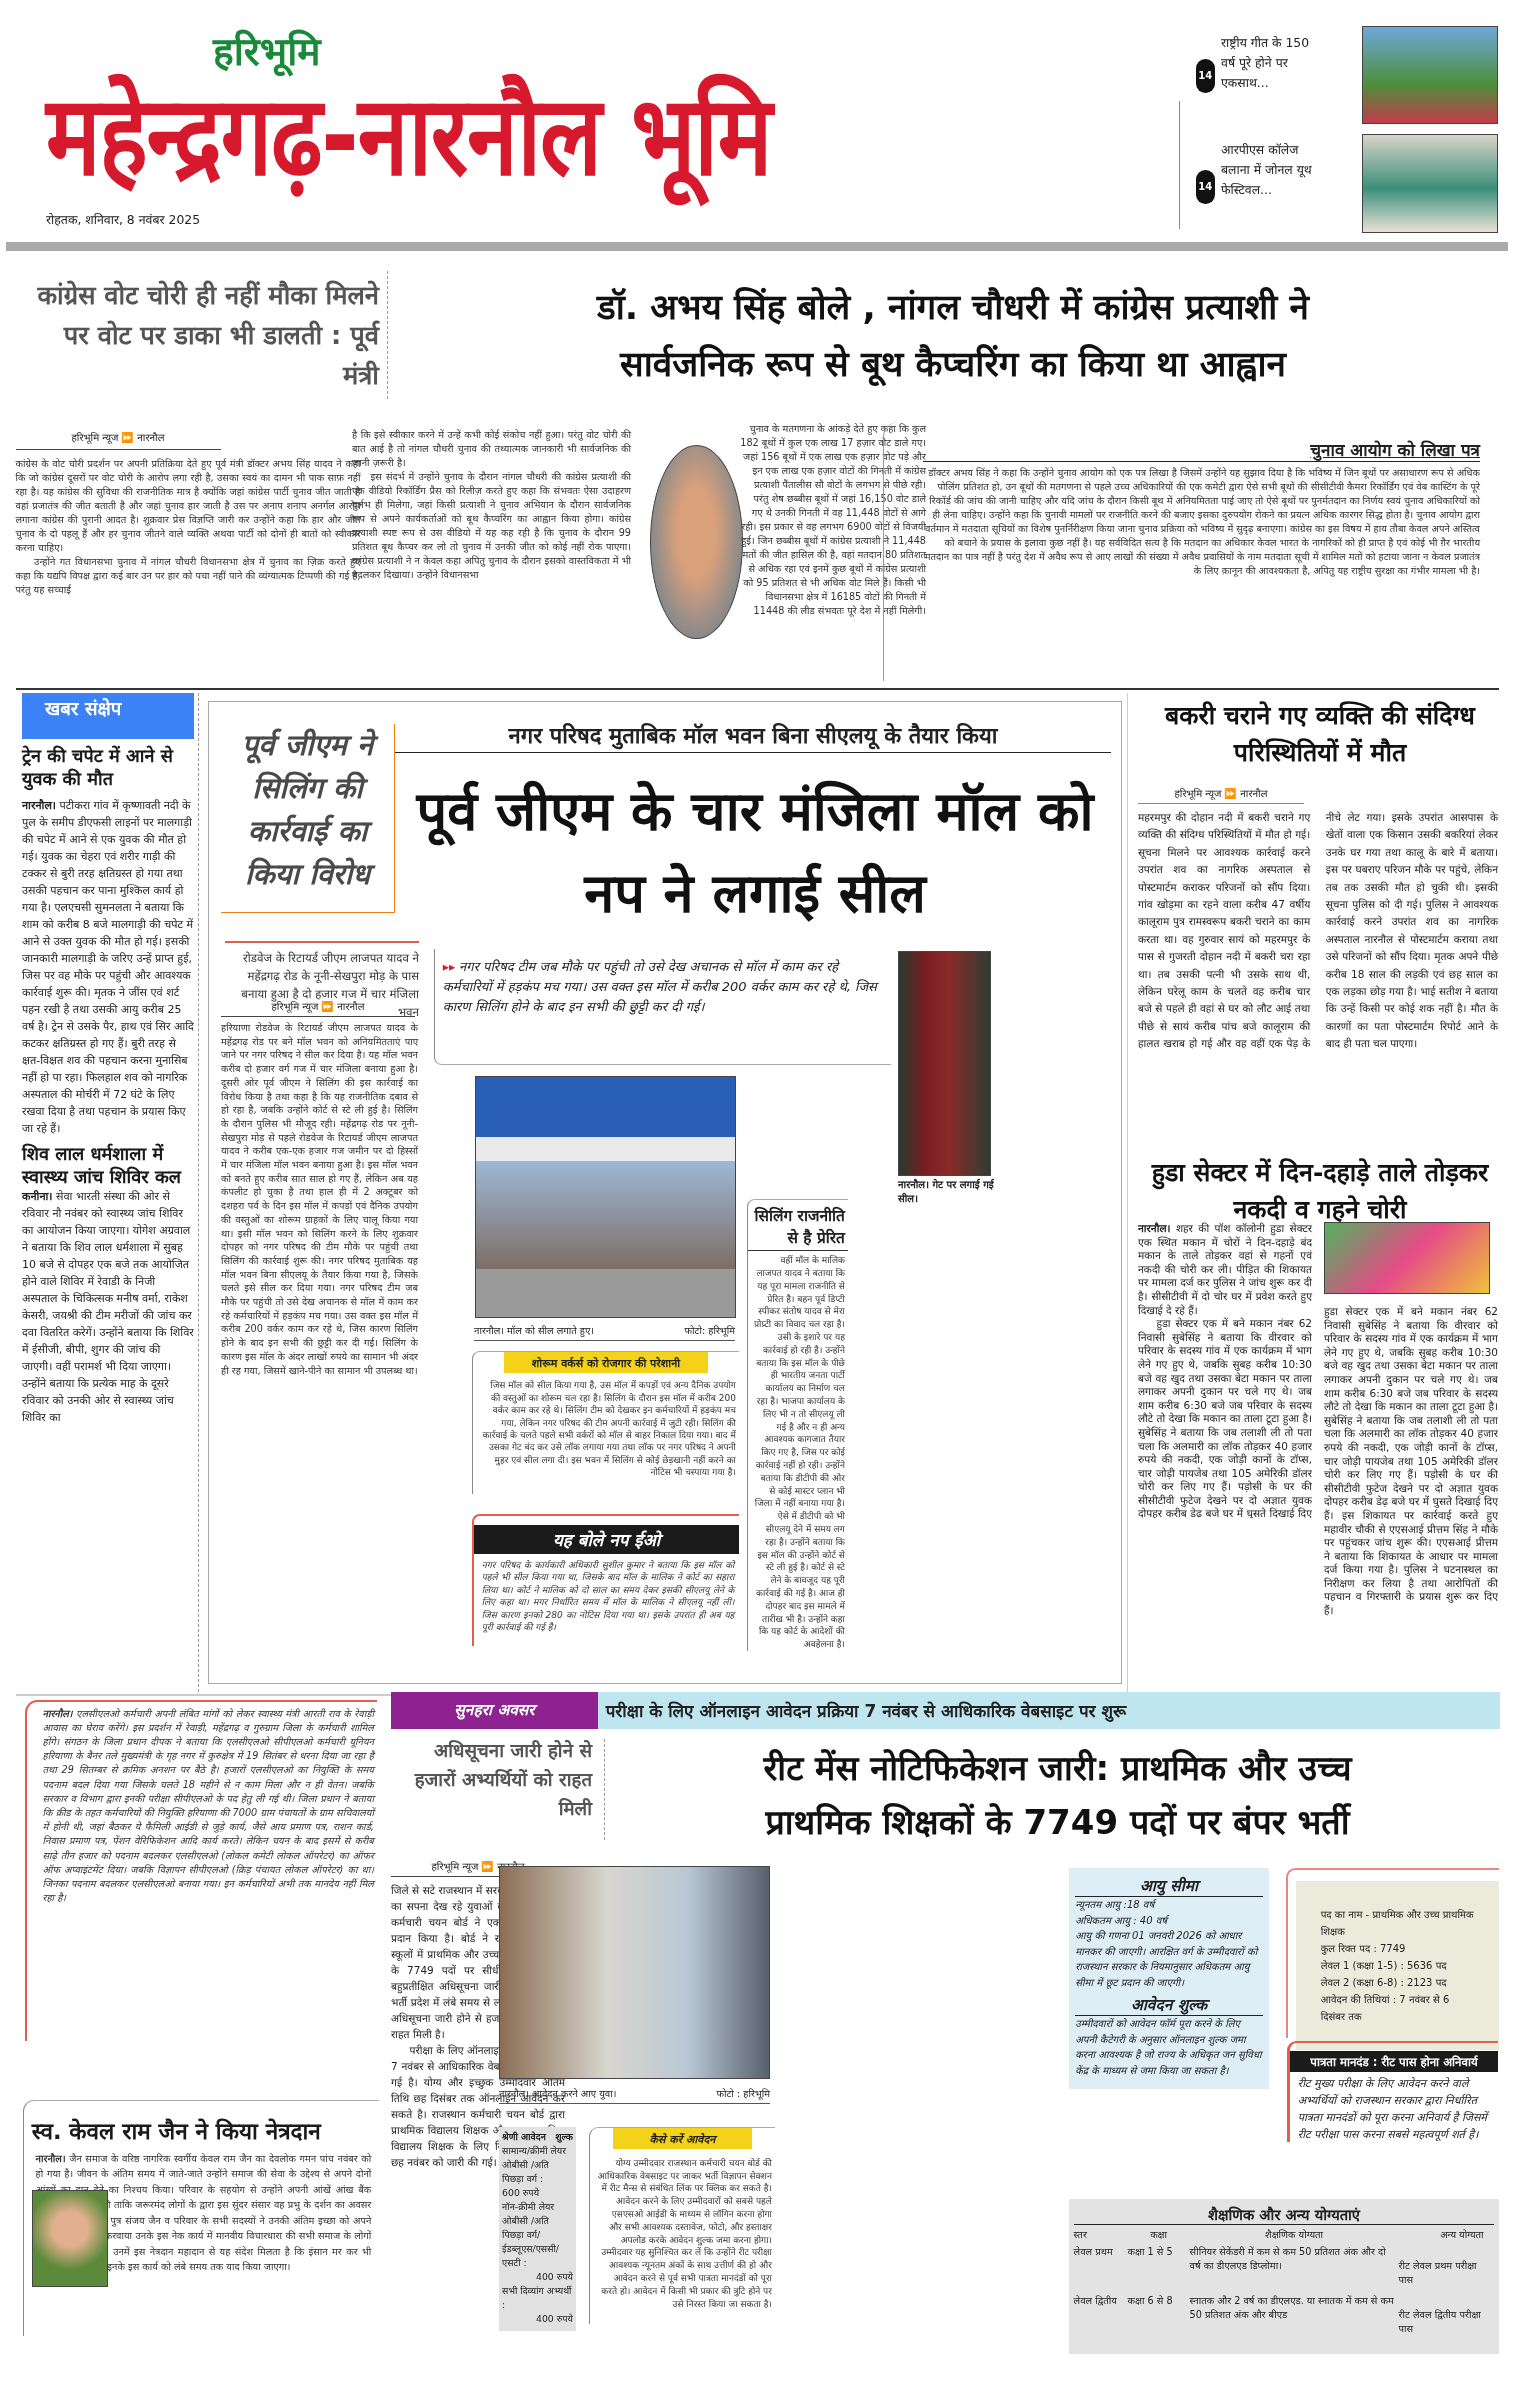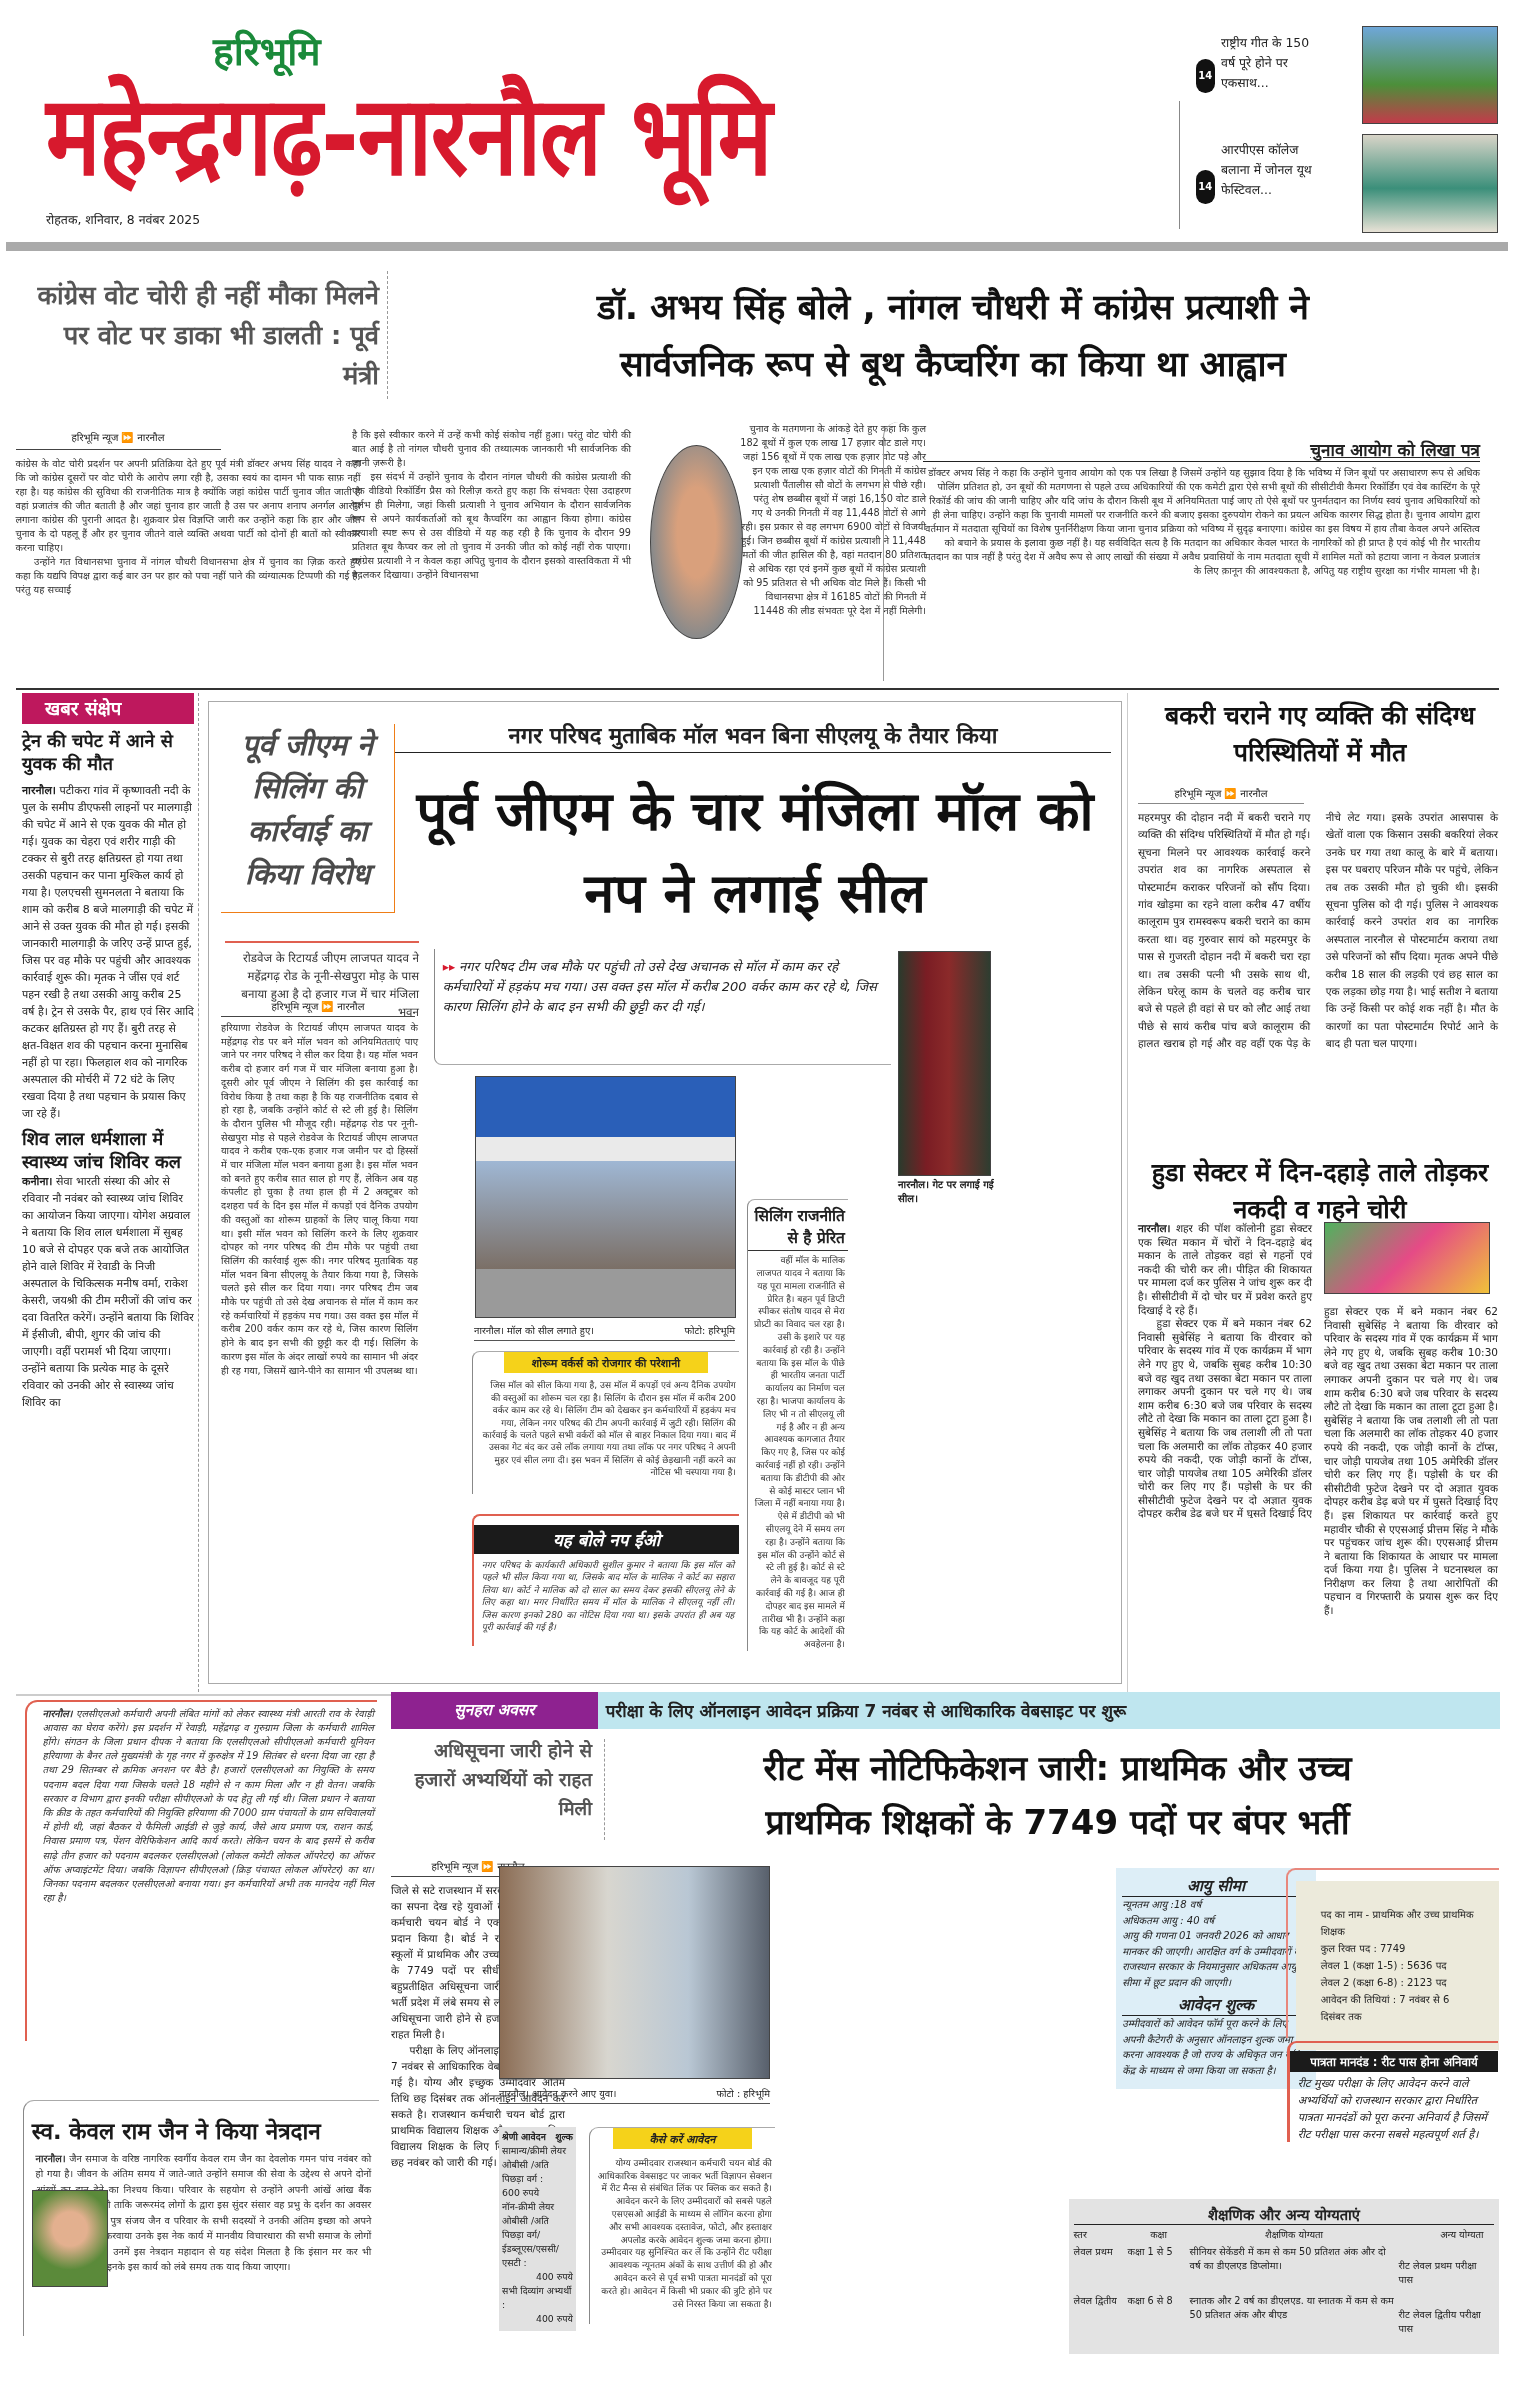--- a/index.html
+++ b/index.html
@@ -60,21 +60,21 @@
 <div class="abs" style="left:740px;top:422px;width:186px;">
   <p class="txt-sm" style="text-align:right;">चुनाव के मतगणना के आंकड़े देते हुए कहा कि कुल 182 बूथों में कुल एक लाख 17 हज़ार वोट डाले गए। जहां 156 बूथों में एक लाख एक हज़ार वोट पड़े और इन एक लाख एक हज़ार वोटों की गिनती में कांग्रेस प्रत्याशी पैंतालीस सौ वोटों के लगभग से पीछे रही। परंतु शेष छब्बीस बूथों में जहां 16,150 वोट डाले गए थे उनकी गिनती में वह 11,448 वोटों से आगे रही। इस प्रकार से वह लगभग 6900 वोटों से विजयी हुई। जिन छब्बीस बूथों में कांग्रेस प्रत्याशी ने 11,448 मतों की जीत हासिल की है, वहां मतदान 80 प्रतिशत से अधिक रहा एवं इनमें कुछ बूथों में कांग्रेस प्रत्याशी को 95 प्रतिशत से भी अधिक वोट मिले हैं। किसी भी विधानसभा क्षेत्र में 16185 वोटों की गिनती में 11448 की लीड संभवतः पूरे देश में नहीं मिलेगी।</p>
 </div>
 <div class="abs" style="left:883px;top:422px;width:620px;height:259px;border-left:1.5px solid #999;border-radius:15.5px 0 0 0;">
   <div style="text-align:right;font-size:17px;font-weight:bold;text-decoration:underline;margin:15.5px 23px 4.6px 39px;border-bottom:0.8px solid #222;">चुनाव आयोग को लिखा पत्र</div>
   <p class="txt-sm" style="margin:0 23px 0 39px;text-align:right;">डॉक्टर अभय सिंह ने कहा कि उन्होंने चुनाव आयोग को एक पत्र लिखा है जिसमें उन्होंने यह सुझाव दिया है कि भविष्य में जिन बूथों पर असाधारण रूप से अधिक पोलिंग प्रतिशत हो, उन बूथों की मतगणना से पहले उच्च अधिकारियों की एक कमेटी द्वारा ऐसे सभी बूथों की सीसीटीवी कैमरा रिकॉर्डिंग एवं वेब कास्टिंग के पूरे रिकॉर्ड की जांच की जानी चाहिए और यदि जांच के दौरान किसी बूथ में अनियमितता पाई जाए तो ऐसे बूथों पर पुनर्मतदान का निर्णय स्वयं चुनाव अधिकारियों को ही लेना चाहिए। उन्होंने कहा कि चुनावी मामलों पर राजनीति करने की बजाए इसका दुरुपयोग रोकने का प्रयत्न अधिक कारगर सिद्ध होता है। चुनाव आयोग द्वारा वर्तमान में मतदाता सूचियों का विशेष पुनर्निरीक्षण किया जाना चुनाव प्रक्रिया को भविष्य में सुदृढ़ बनाएगा। कांग्रेस का इस विषय में हाय तौबा केवल अपने अस्तित्व को बचाने के प्रयास के इलावा कुछ नहीं है। यह सर्वविदित सत्य है कि मतदान का अधिकार केवल भारत के नागरिकों को ही प्राप्त है एवं कोई भी ग़ैर भारतीय मतदान का पात्र नहीं है परंतु देश में अवैध रूप से आए लाखों की संख्या में अवैध प्रवासियों के नाम मतदाता सूची में शामिल मतों को हटाया जाना न केवल प्रजातंत्र के लिए क़ानून की आवश्यकता है, अपितु यह राष्ट्रीय सुरक्षा का गंभीर मामला भी है।</p>
 </div>
 <div class="hrule" style="left:15.5px;top:688px;width:1483px;"></div>
 
 <div class="abs" style="left:22px;top:693px;width:172px;">
-  <div style="background:#be185d;color:#fff;font-weight:bold;font-size:18.6px;height:31px;line-height:31px;padding-left:23px;position:relative;">
+  <div style="background:#3b82f6;color:#fff;font-weight:bold;font-size:18.6px;height:46px;line-height:31px;padding-left:23px;position:relative;">
     <span>खबर संक्षेप</span>
   </div>
   <div class="hl-black" style="font-size:18px;line-height:23px;margin-top:4.6px;">ट्रेन की चपेट में आने से युवक की मौत</div>
   <p class="txt" style="font-size:11px;line-height:17px;margin-top:7.7px;text-align:left;"><b>नारनौल।</b> <span>पटीकरा गांव में कृष्णावती नदी के पुल के समीप डीएफसी लाइनों पर मालगाड़ी की चपेट में आने से एक युवक की मौत हो गई। युवक का चेहरा एवं शरीर गाड़ी की टक्कर से बुरी तरह क्षतिग्रस्त हो गया तथा उसकी पहचान कर पाना मुश्किल कार्य हो गया है। एलएचसी सुमनलता ने बताया कि शाम को करीब 8 बजे मालगाड़ी की चपेट में आने से उक्त युवक की मौत हो गई। इसकी जानकारी मालगाड़ी के जरिए उन्हें प्राप्त हुई, जिस पर वह मौके पर पहुंची और आवश्यक कार्रवाई शुरू की। मृतक ने जींस एवं शर्ट पहन रखी है तथा उसकी आयु करीब 25 वर्ष है। ट्रेन से उसके पैर, हाथ एवं सिर आदि कटकर क्षतिग्रस्त हो गए हैं। बुरी तरह से क्षत-विक्षत शव की पहचान करना मुनासिब नहीं हो पा रहा। फिलहाल शव को नागरिक अस्पताल की मोर्चरी में 72 घंटे के लिए रखवा दिया है तथा पहचान के प्रयास किए जा रहे हैं।</span></p>
   <div class="hl-black" style="font-size:18px;line-height:23px;margin-top:4.6px;">शिव लाल धर्मशाला में स्वास्थ्य जांच शिविर कल</div>
   <p class="txt" style="font-size:11px;line-height:17px;text-align:left;"><b>कनीना।</b> <span>सेवा भारती संस्था की ओर से रविवार नौ नवंबर को स्वास्थ्य जांच शिविर का आयोजन किया जाएगा। योगेश अग्रवाल ने बताया कि शिव लाल धर्मशाला में सुबह 10 बजे से दोपहर एक बजे तक आयोजित होने वाले शिविर में रेवाडी के निजी अस्पताल के चिकित्सक मनीष वर्मा, राकेश केसरी, जयश्री की टीम मरीजों की जांच कर दवा वितरित करेगें। उन्होंने बताया कि शिविर में ईसीजी, बीपी, शुगर की जांच की जाएगी। वहीं परामर्श भी दिया जाएगा। उन्होंने बताया कि प्रत्येक माह के दूसरे रविवार को उनकी ओर से स्वास्थ्य जांच शिविर का</span></p>
 </div>
 <div class="vrule" style="left:198px;top:693px;height:999px;"></div>
 
 <div class="abs" style="left:208px;top:701px;width:914px;height:983px;border:1.5px solid #aaa;"></div>
@@ -173,21 +173,21 @@
     </div>
   <div>
       <div>सभी दिव्यांग अभ्यर्थी :</div>
       <div style="text-align:right;">400 रुपये</div>
     </div>
 </div>
 <div class="abs" style="left:589px;top:2127px;width:186px;height:197px;border-left:1.5px solid #888;border-top:1.5px solid #aaa;border-radius:9.3px 0 0 0;">
   <div class="box-title-yellow" style="margin:0 23px;font-style:italic;font-size:11px;">कैसे करें आवेदन</div>
   <p class="txt-sm" style="padding:7.7px 3.1px 0 7.7px;text-align:right;font-size:9px;line-height:12.8px;">योग्य उम्मीदवार राजस्थान कर्मचारी चयन बोर्ड की आधिकारिक वेबसाइट पर जाकर भर्ती विज्ञापन सेक्शन में रीट मैन्स से संबंधित लिंक पर क्लिक कर सकते है। आवेदन करने के लिए उम्मीदवारों को सबसे पहले एसएसओ आईडी के माध्यम से लॉगिन करना होगा और सभी आवश्यक दस्तावेज, फोटो, और हस्ताक्षर अपलोड करके आवेदन शुल्क जमा करना होगा। उम्मीदवार यह सुनिश्चित कर लें कि उन्होंने रीट परीक्षा आवश्यक न्यूनतम अंकों के साथ उत्तीर्ण की हो और आवेदन करने से पूर्व सभी पात्रता मानदंडों को पूरा करते हो। आवेदन में किसी भी प्रकार की त्रुटि होने पर उसे निरस्त किया जा सकता है।</p>
 </div>
-<div class="abs" style="left:1069px;top:1868px;width:200px;height:221px;background:#ddeef7;padding:6.2px;margin-left:47px;">
+<div class="abs" style="left:1069px;top:1868px;width:200px;height:221px;background:#ddeef7;padding:6.2px;">
   <div style="text-align:center;font-size:15.5px;font-weight:bold;font-style:italic;border-bottom:0.8px solid #222;">आयु सीमा</div>
   <div class="italic" style="font-size:10px;line-height:15.5px;">न्यूनतम आयु :18 वर्ष</div>
   <div class="italic" style="font-size:10px;line-height:15.5px;">अधिकतम आयु : 40 वर्ष</div>
   <p class="italic" style="font-size:10px;line-height:15.5px;">आयु की गणना 01 जनवरी 2026 को आधार मानकर की जाएगी। आरक्षित वर्ग के उम्मीदवारों को राजस्थान सरकार के नियमानुसार अधिकतम आयु सीमा में छूट प्रदान की जाएगी।</p>
   <div style="text-align:center;font-size:15.5px;font-weight:bold;font-style:italic;border-bottom:0.8px solid #222;margin-top:3.1px;">आवेदन शुल्क</div>
   <p class="italic" style="font-size:10px;line-height:15.5px;">उम्मीदवारों को आवेदन फॉर्म पूरा करने के लिए अपनी कैटेगरी के अनुसार ऑनलाइन शुल्क जमा करना आवश्यक है जो राज्य के अधिकृत जन सुविधा केंद्र के माध्यम से जमा किया जा सकता है।</p>
 </div>
 <div class="abs" style="left:1286px;top:1868px;width:213px;height:170px;border-left:2.3px solid #e8877c;border-top:2.3px solid #e8877c;border-radius:9.3px 0 0 0;">
   <div style="background:#eceadb;margin:11px 0 0 7.7px;padding:25px;font-size:10px;line-height:17px;">
     <div>पद का नाम - प्राथमिक और उच्च प्राथमिक शिक्षक</div>

